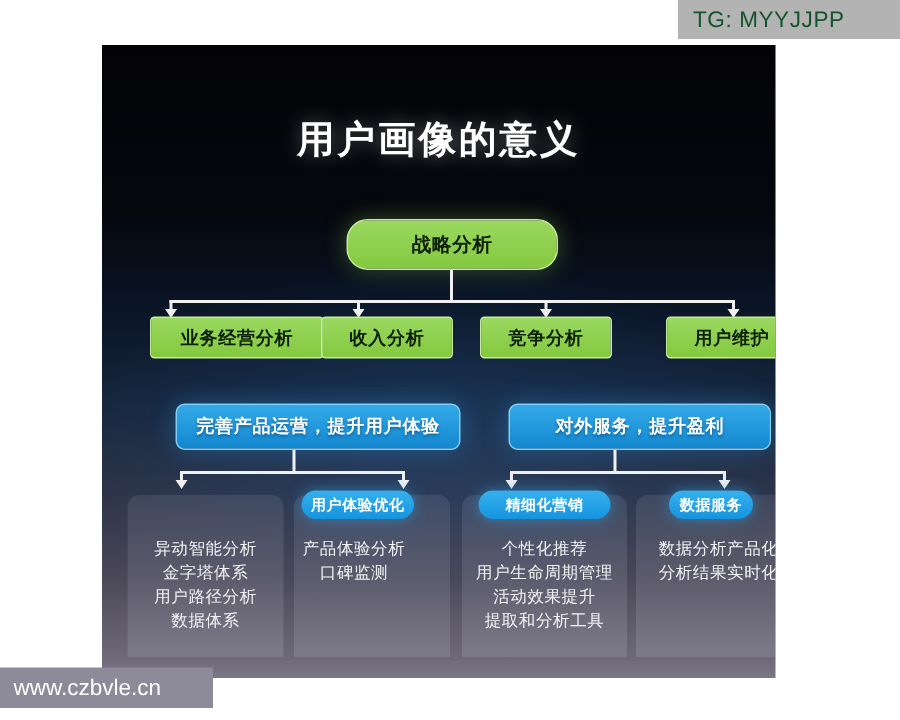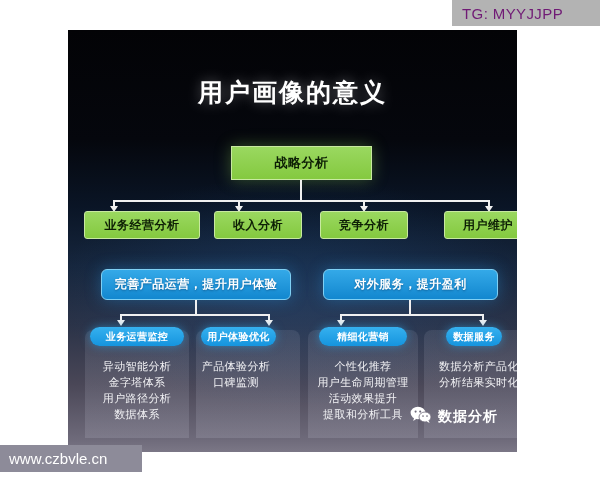--- a/index.html
+++ b/index.html
@@ -16,21 +16,21 @@
   }
 
   
   #tg-banner {
     position: absolute;
     top: 0;
     left: 452px;
     width: 148px;
     height: 26px;
     background: #b3b3b3;
-    color: #701a75;
+    color: #14532d;
     font-size: 15px;
     letter-spacing: 0.4px;
     display: flex;
     align-items: center;
     padding-left: 10px;
     box-sizing: border-box;
     z-index: 40;
   }
 
   
@@ -97,21 +97,21 @@
     align-items: center;
     justify-content: center;
     box-sizing: border-box;
     letter-spacing: 0.5px;
   }
   #root-box {
     left: 163px;
     top: 116px;
     width: 141px;
     height: 34px;
-    border-radius: 0;
+    border-radius: 14px;
     font-size: 13px;
     box-shadow: 0 0 16px rgba(140,210,80,0.35);
   }
   .lvl2 {
     top: 181px;
     height: 28px;
     border-radius: 3px;
   }
 
   .bbox {
@@ -123,21 +123,21 @@
     font-weight: bold;
     display: flex;
     align-items: center;
     justify-content: center;
     box-sizing: border-box;
     border-radius: 6px;
     letter-spacing: 0.5px;
     text-shadow: 0 1px 2px rgba(0,40,80,0.45);
     box-shadow: 0 0 16px rgba(40,150,225,0.38);
   }
-  .lvl3 { top: 239px; height: 31px; }
+  .lvl3 { top: 239px; height: 31px; margin-left: 16px; }
 
   
   .panel {
     position: absolute;
     top: 300px;
     height: 108px;
     border-radius: 8px 8px 0 0;
     background: linear-gradient(180deg, rgba(180,185,205,0.13) 0%, rgba(190,190,205,0.20) 100%);
     box-sizing: border-box;
   }
@@ -216,21 +216,21 @@
   <div class="conn hline" style="left:45px; top:170px; width:375px;"></div>
   <div class="conn vline" style="left:45px; top:170px; height:7px;"></div>
   <div class="arrow" style="left:42px; top:176px;"></div>
   <div class="conn vline" style="left:170px; top:170px; height:7px;"></div>
   <div class="arrow" style="left:167px; top:176px;"></div>
   <div class="conn vline" style="left:295px; top:170px; height:7px;"></div>
   <div class="arrow" style="left:292px; top:176px;"></div>
   <div class="conn vline" style="left:420px; top:170px; height:7px;"></div>
   <div class="arrow" style="left:417px; top:176px;"></div>
 
-  <div class="gbox lvl2" style="left:16px; width:116px;">
+  <div class="gbox lvl2" style="left:32px; width:116px;">
     <span>业务经营分析</span>
   </div>
   <div class="gbox lvl2" style="left:130px; width:88px;margin-left:16px;">
     <span>收入分析</span>
   </div>
   <div class="gbox lvl2" style="left:252px; width:88px;">
     <span>竞争分析</span>
   </div>
   <div class="gbox lvl2" style="left:376px; width:88px;">
     <span>用户维护</span>
@@ -251,23 +251,20 @@
   <div class="arrow" style="left:197px; top:290px;"></div>
 
   <div class="conn vline" style="left:341px; top:270px; height:16px;"></div>
   <div class="conn hline" style="left:272px; top:284px; width:144px;"></div>
   <div class="conn vline" style="left:272px; top:284px; height:7px;"></div>
   <div class="arrow" style="left:269px; top:290px;"></div>
   <div class="conn vline" style="left:414px; top:284px; height:7px;"></div>
   <div class="arrow" style="left:411px; top:290px;"></div>
 
   <div class="panel" style="left:17px; width:104px;"></div>
-  <div class="pill" style="left:22px; width:94px;">
-    <span>业务运营监控</span>
-  </div>
   <div class="itemlist" style="left:17px; width:104px;">
     <div>异动智能分析</div>
     <div>金字塔体系</div>
     <div>用户路径分析</div>
     <div>数据体系</div>
   </div>
 
   <div class="panel" style="left:128px; width:104px;"></div>
   <div class="pill" style="left:133px; width:75px;">
     <span>用户体验优化</span>
@@ -290,33 +287,18 @@
 
   <div class="panel" style="left:356px; width:110px;"></div>
   <div class="pill" style="left:378px; width:56px;">
     <span>数据服务</span>
   </div>
   <div class="itemlist" style="left:356px; width:110px;">
     <div>数据分析产品化</div>
     <div>分析结果实时化</div>
   </div>
 
-  <div id="wechat">
-    <span class="wx-icon">
-      <svg width="22" height="18" viewBox="0 0 22 18">
-        <ellipse cx="8" cy="7" rx="7.4" ry="6.2" fill="#ffffff"></ellipse>
-        <polygon points="4.2,11.5 3.2,15 6.6,12.7" fill="#ffffff"></polygon>
-        <circle cx="5.6" cy="5.6" r="1.05" fill="#6e6a7a"></circle>
-        <circle cx="10.2" cy="5.6" r="1.05" fill="#6e6a7a"></circle>
-        <ellipse cx="15" cy="11" rx="6" ry="5" fill="#ffffff" stroke="#6e6a7a" stroke-width="0.8"></ellipse>
-        <polygon points="18.6,14.4 19.6,17 16.6,15.4" fill="#ffffff"></polygon>
-        <circle cx="13" cy="10" r="0.85" fill="#6e6a7a"></circle>
-        <circle cx="17" cy="10" r="0.85" fill="#6e6a7a"></circle>
-      </svg>
-    </span>
-    <span class="wx-label">数据分析</span>
-  </div>
 
 </div>
 
 <div id="watermark">
   <span>www.czbvle.cn</span>
 </div>
 
 </body></html>

